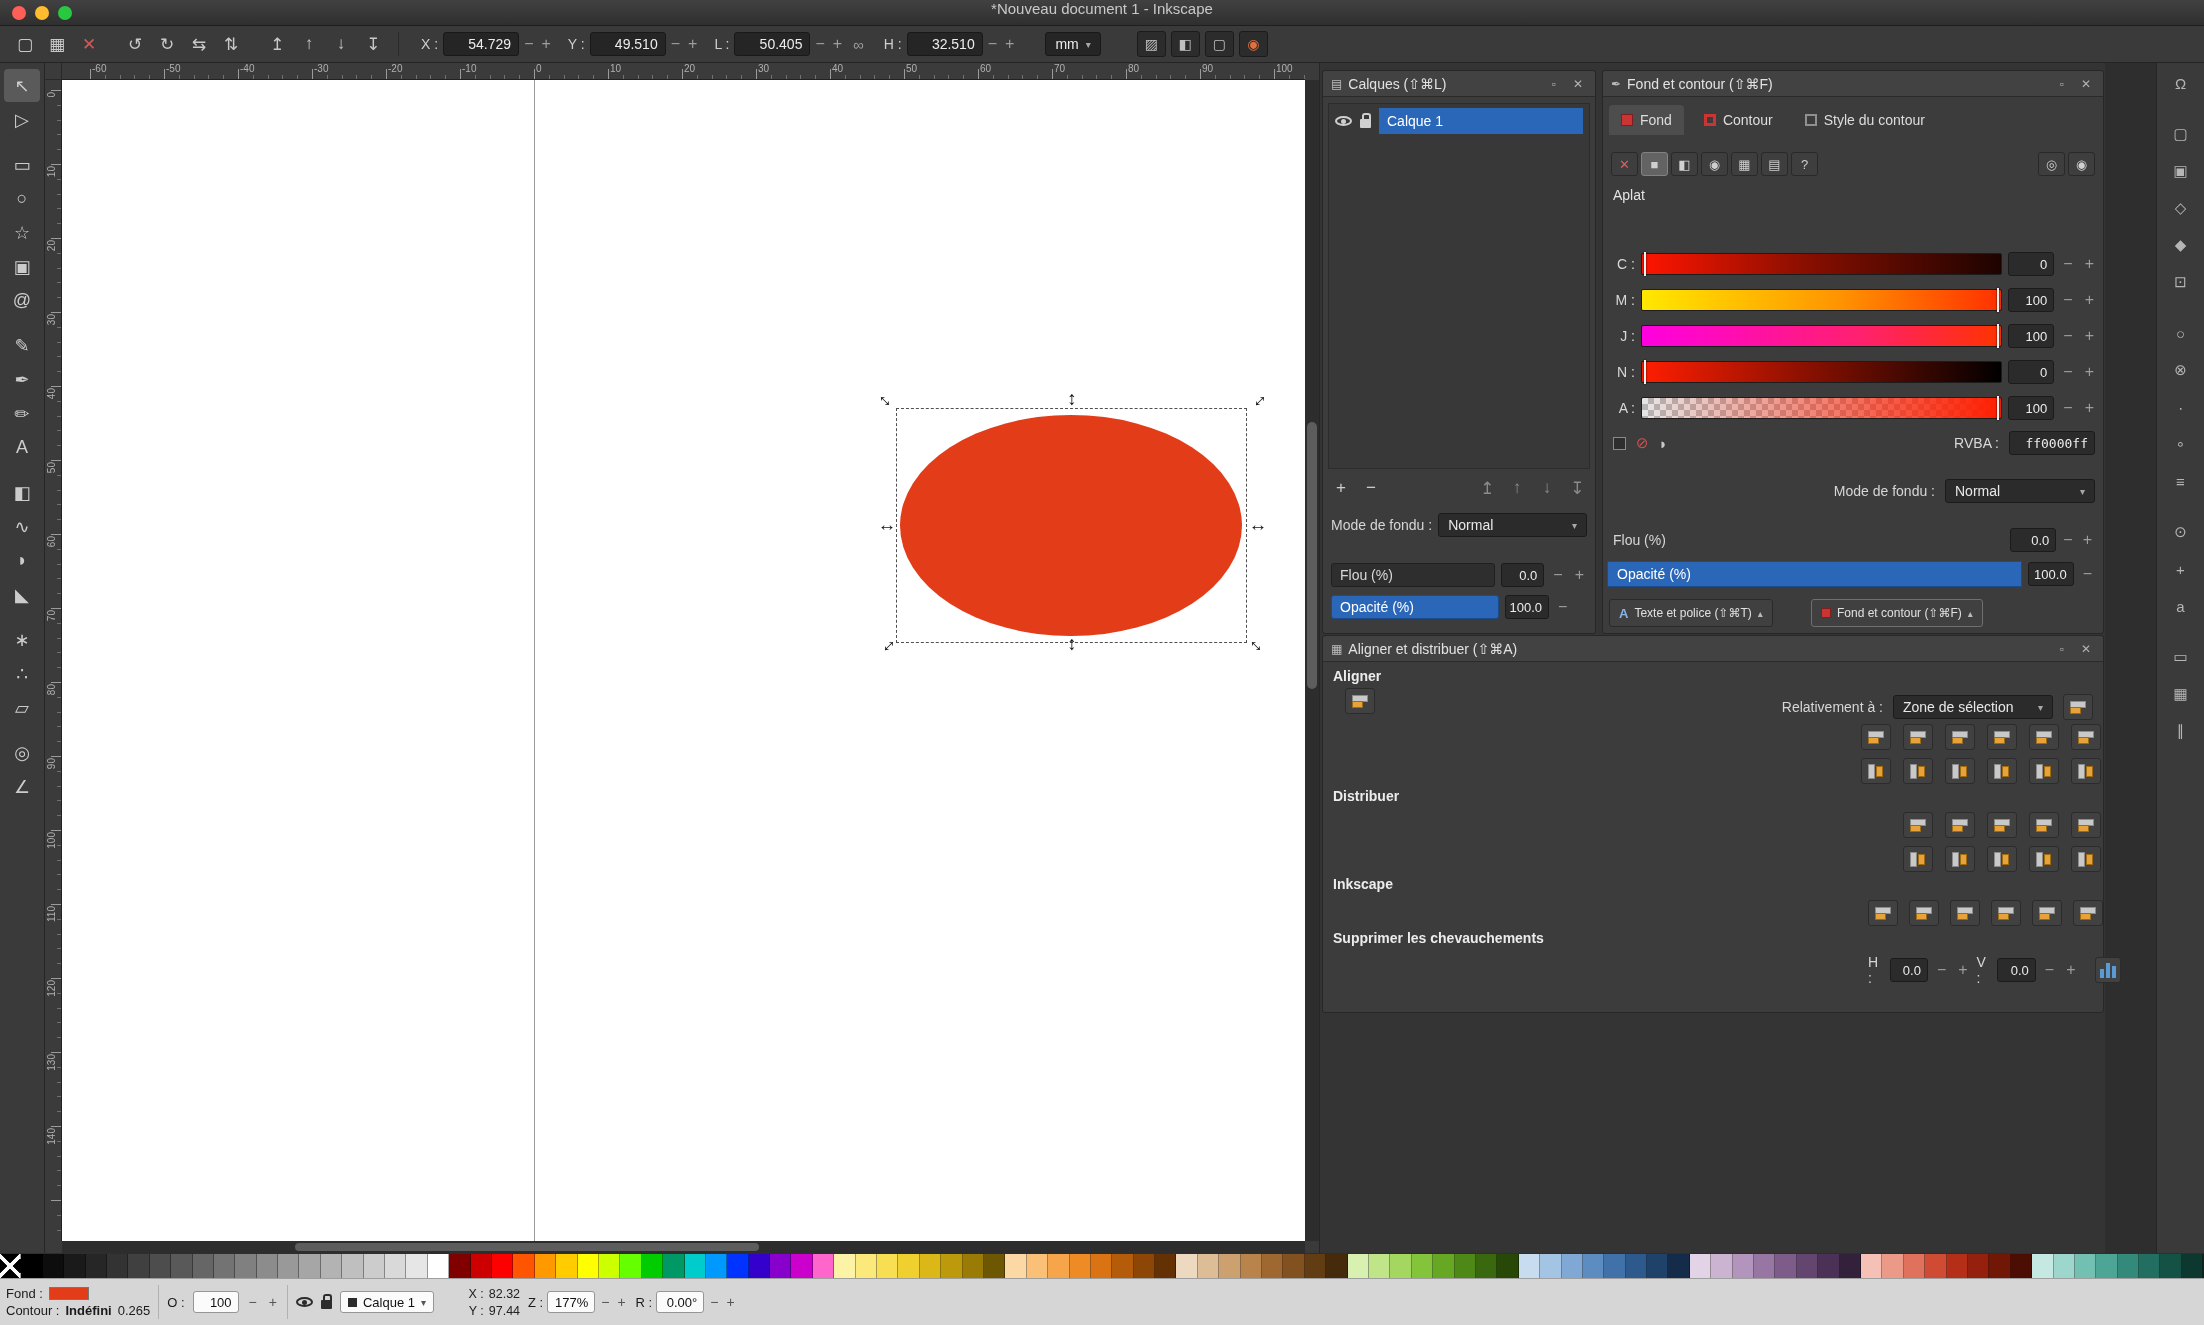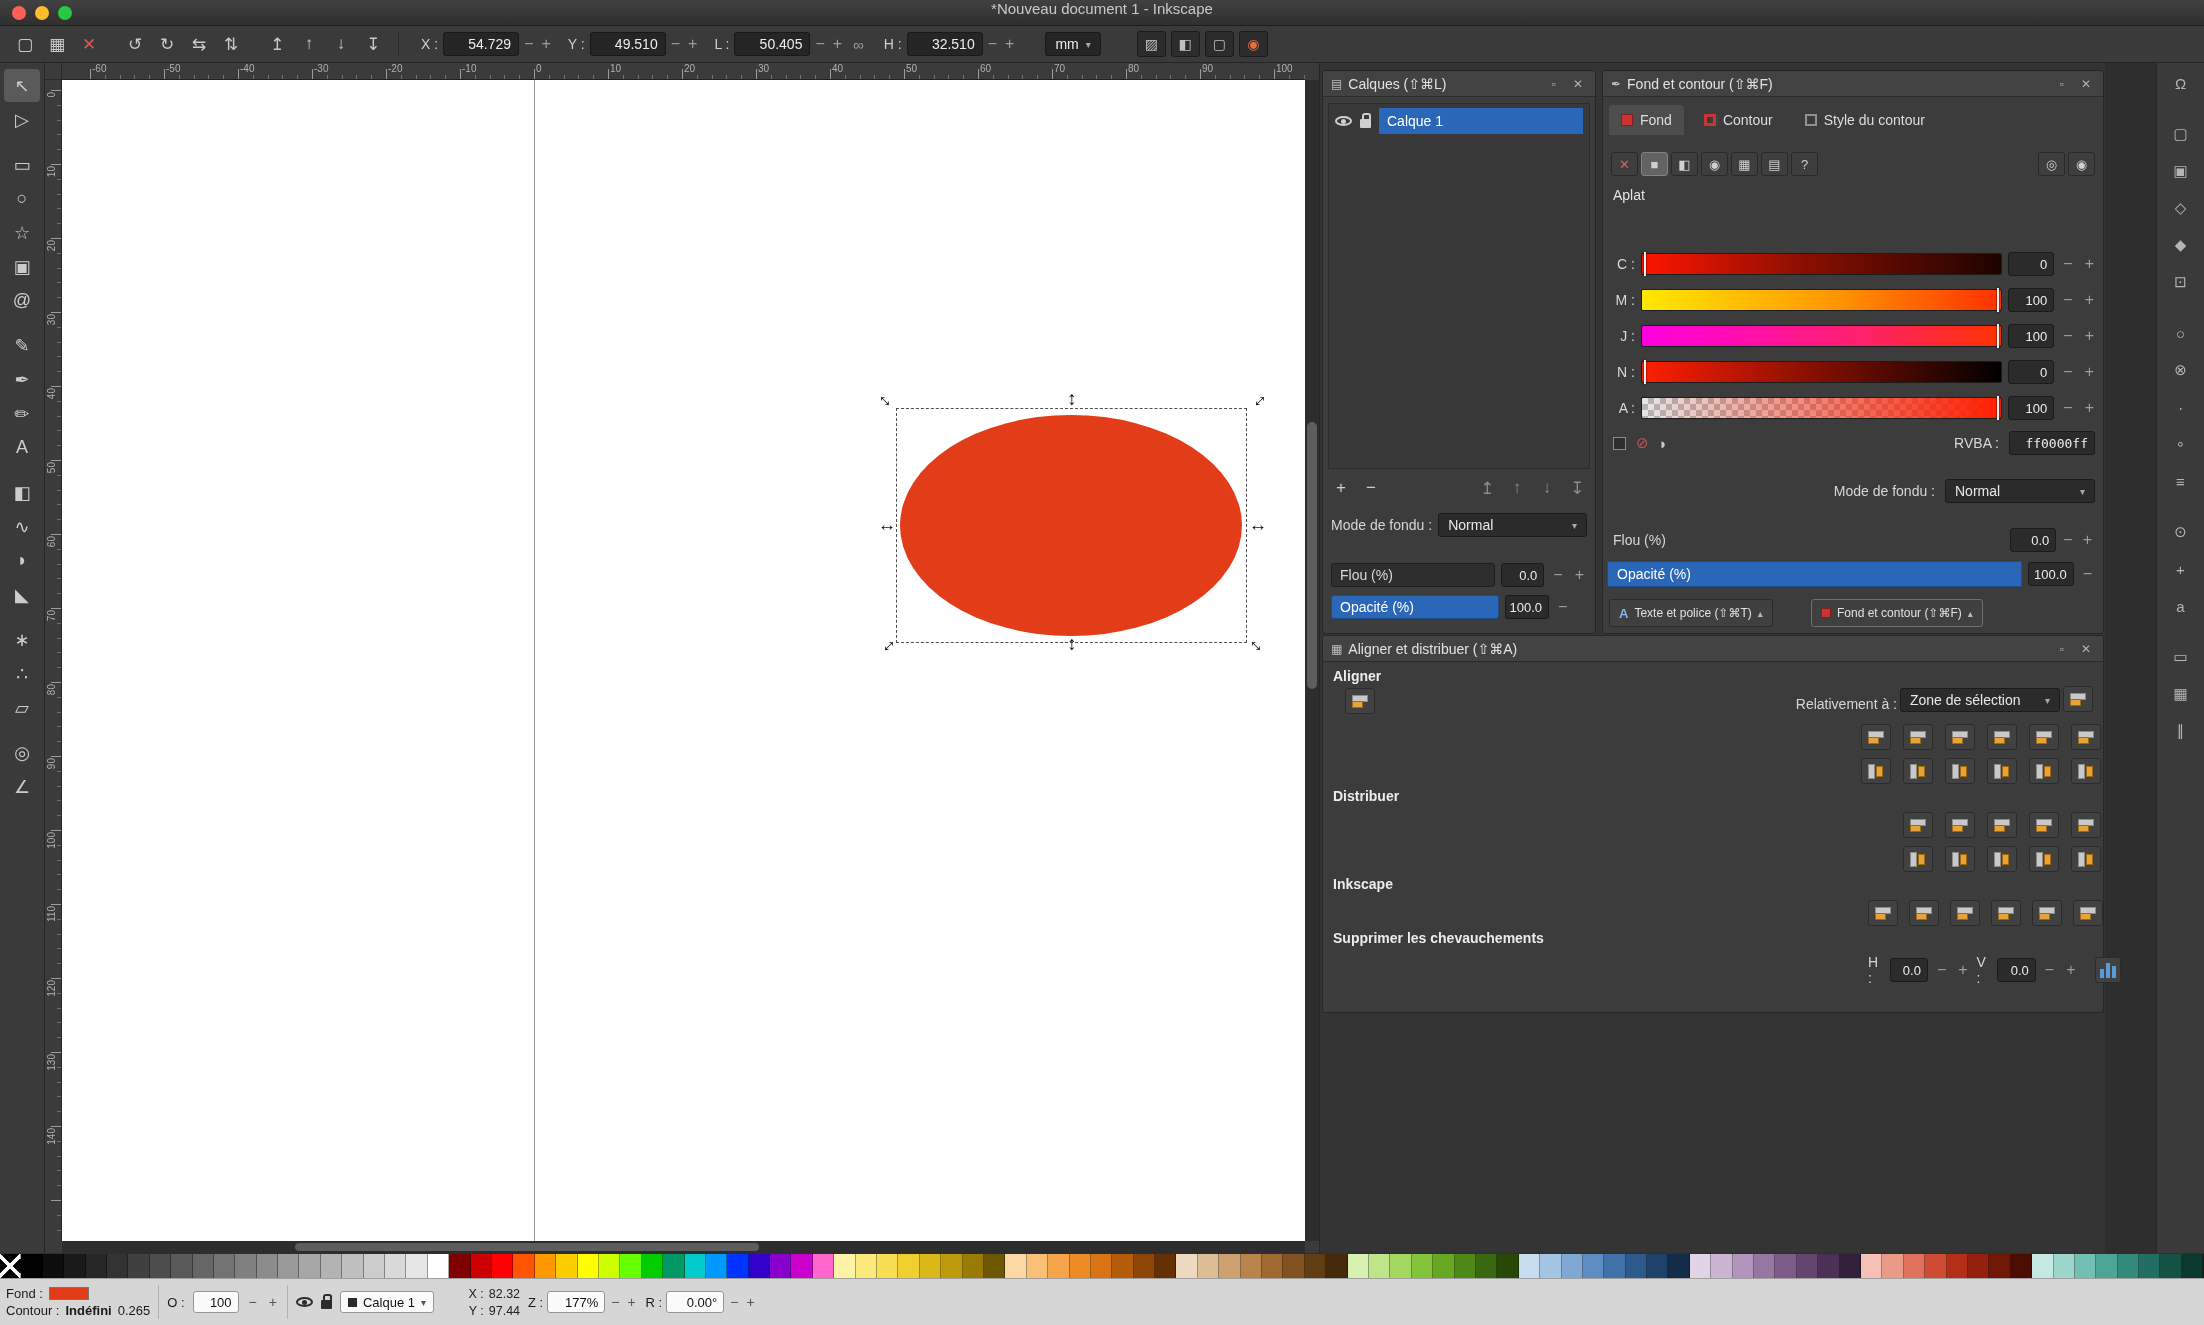--- a/index.html
+++ b/index.html
@@ -121,21 +121,21 @@
 .caret{font-size:10px;color:#b9b9b9}
 
 .bl{position:absolute;font-weight:bold;font-size:14px;color:#ececec}
 .abtn{width:30px;height:26px;background:#414141;border:1px solid #2b2b2b;border-radius:3px;display:flex;align-items:center;justify-content:center}
 .al-ic{width:20px;height:16px;position:relative;display:block}
 .al-ic::before{content:"";position:absolute;left:2px;top:2px;width:14px;height:5px;background:#c9c9c9;border:1px solid #8a8a8a}
 .al-ic::after{content:"";position:absolute;left:2px;bottom:1px;width:9px;height:5px;background:#e8a23a;border:1px solid #a06a10}
 .al-ic.v::before{left:2px;top:1px;width:5px;height:13px}
 .al-ic.v::after{left:10px;bottom:2px;width:5px;height:9px}
 .agrid{position:absolute;display:flex;gap:12px}
-.relrow{position:absolute;right:10px;top:50px;display:flex;align-items:flex-end;gap:3px;font-size:14px;color:#d6d6d6}
+.relrow{position:absolute;right:10px;top:58px;display:flex;align-items:center;gap:10px;font-size:14px;color:#d6d6d6}
 .hvrow{position:absolute;left:545px;top:318px;display:flex;align-items:center;gap:6px;font-size:14px;color:#d6d6d6}
 .ov-ic{display:flex;gap:2px;align-items:flex-end;height:16px}
 .ov-ic span{width:4px;background:#5b9bd5;display:block}
 .ob1{height:9px}.ob2{height:15px}.ob3{height:12px}
 
 .snapbar{position:absolute;left:2156px;top:63px;width:48px;height:1190px;background:#3a3a3a;border-left:1px solid #262626;display:flex;flex-direction:column;align-items:center;padding-top:6px;gap:9px}
 .snapbtn{width:30px;height:28px;border-radius:3px;display:flex;align-items:center;justify-content:center;font-size:15px;color:#b5b5b5}
 .snapbtn.gap{margin-top:14px}
 
 .palette{position:absolute;left:0;top:1254px;width:100%;height:24px;background:#1d1d1d;display:flex}
@@ -153,21 +153,21 @@
 .eyeD{width:17px;height:10px;border:2px solid #2c2c2c;border-radius:50%;position:relative}
 .eyeD::after{content:"";position:absolute;left:4px;top:1px;width:5px;height:5px;border-radius:50%;background:#2c2c2c}
 .lockD{width:11px;height:9px;background:#2c2c2c;border-radius:1px;position:relative;margin-top:5px}
 .lockD::before{content:"";position:absolute;left:2px;top:-6px;width:5px;height:6px;border:2px solid #2c2c2c;border-bottom:none;border-radius:3px 3px 0 0}
 .laydd{height:22px;background:#fbfbfb;border:1px solid #969696;border-radius:3px;display:flex;align-items:center;gap:6px;padding:0 7px;font-size:13px;color:#111}
 .laysw{width:9px;height:9px;background:#2b2b2b;display:inline-block}
 .msg{flex:1;font-size:13.5px;color:#1c1c1c;white-space:nowrap;overflow:hidden;text-overflow:ellipsis;padding-left:6px}
 .xy{display:flex;flex-direction:column;align-items:flex-end;font-size:12.5px;gap:3px;color:#222;min-width:78px}
 .xyr{display:flex;gap:5px}
 .zr{display:flex;align-items:center;gap:4px;font-size:13px}
-.w58{width:58px}
+.w58{width:48px}
 </style>
 </head>
 <body>
 
 <div id="app">
 
   <div class="titlebar">
     <div class="tl-group">
       <span class="tl" style="background: rgb(255, 95, 87);"></span>
       <span class="tl" style="background: rgb(254, 188, 46);"></span>

